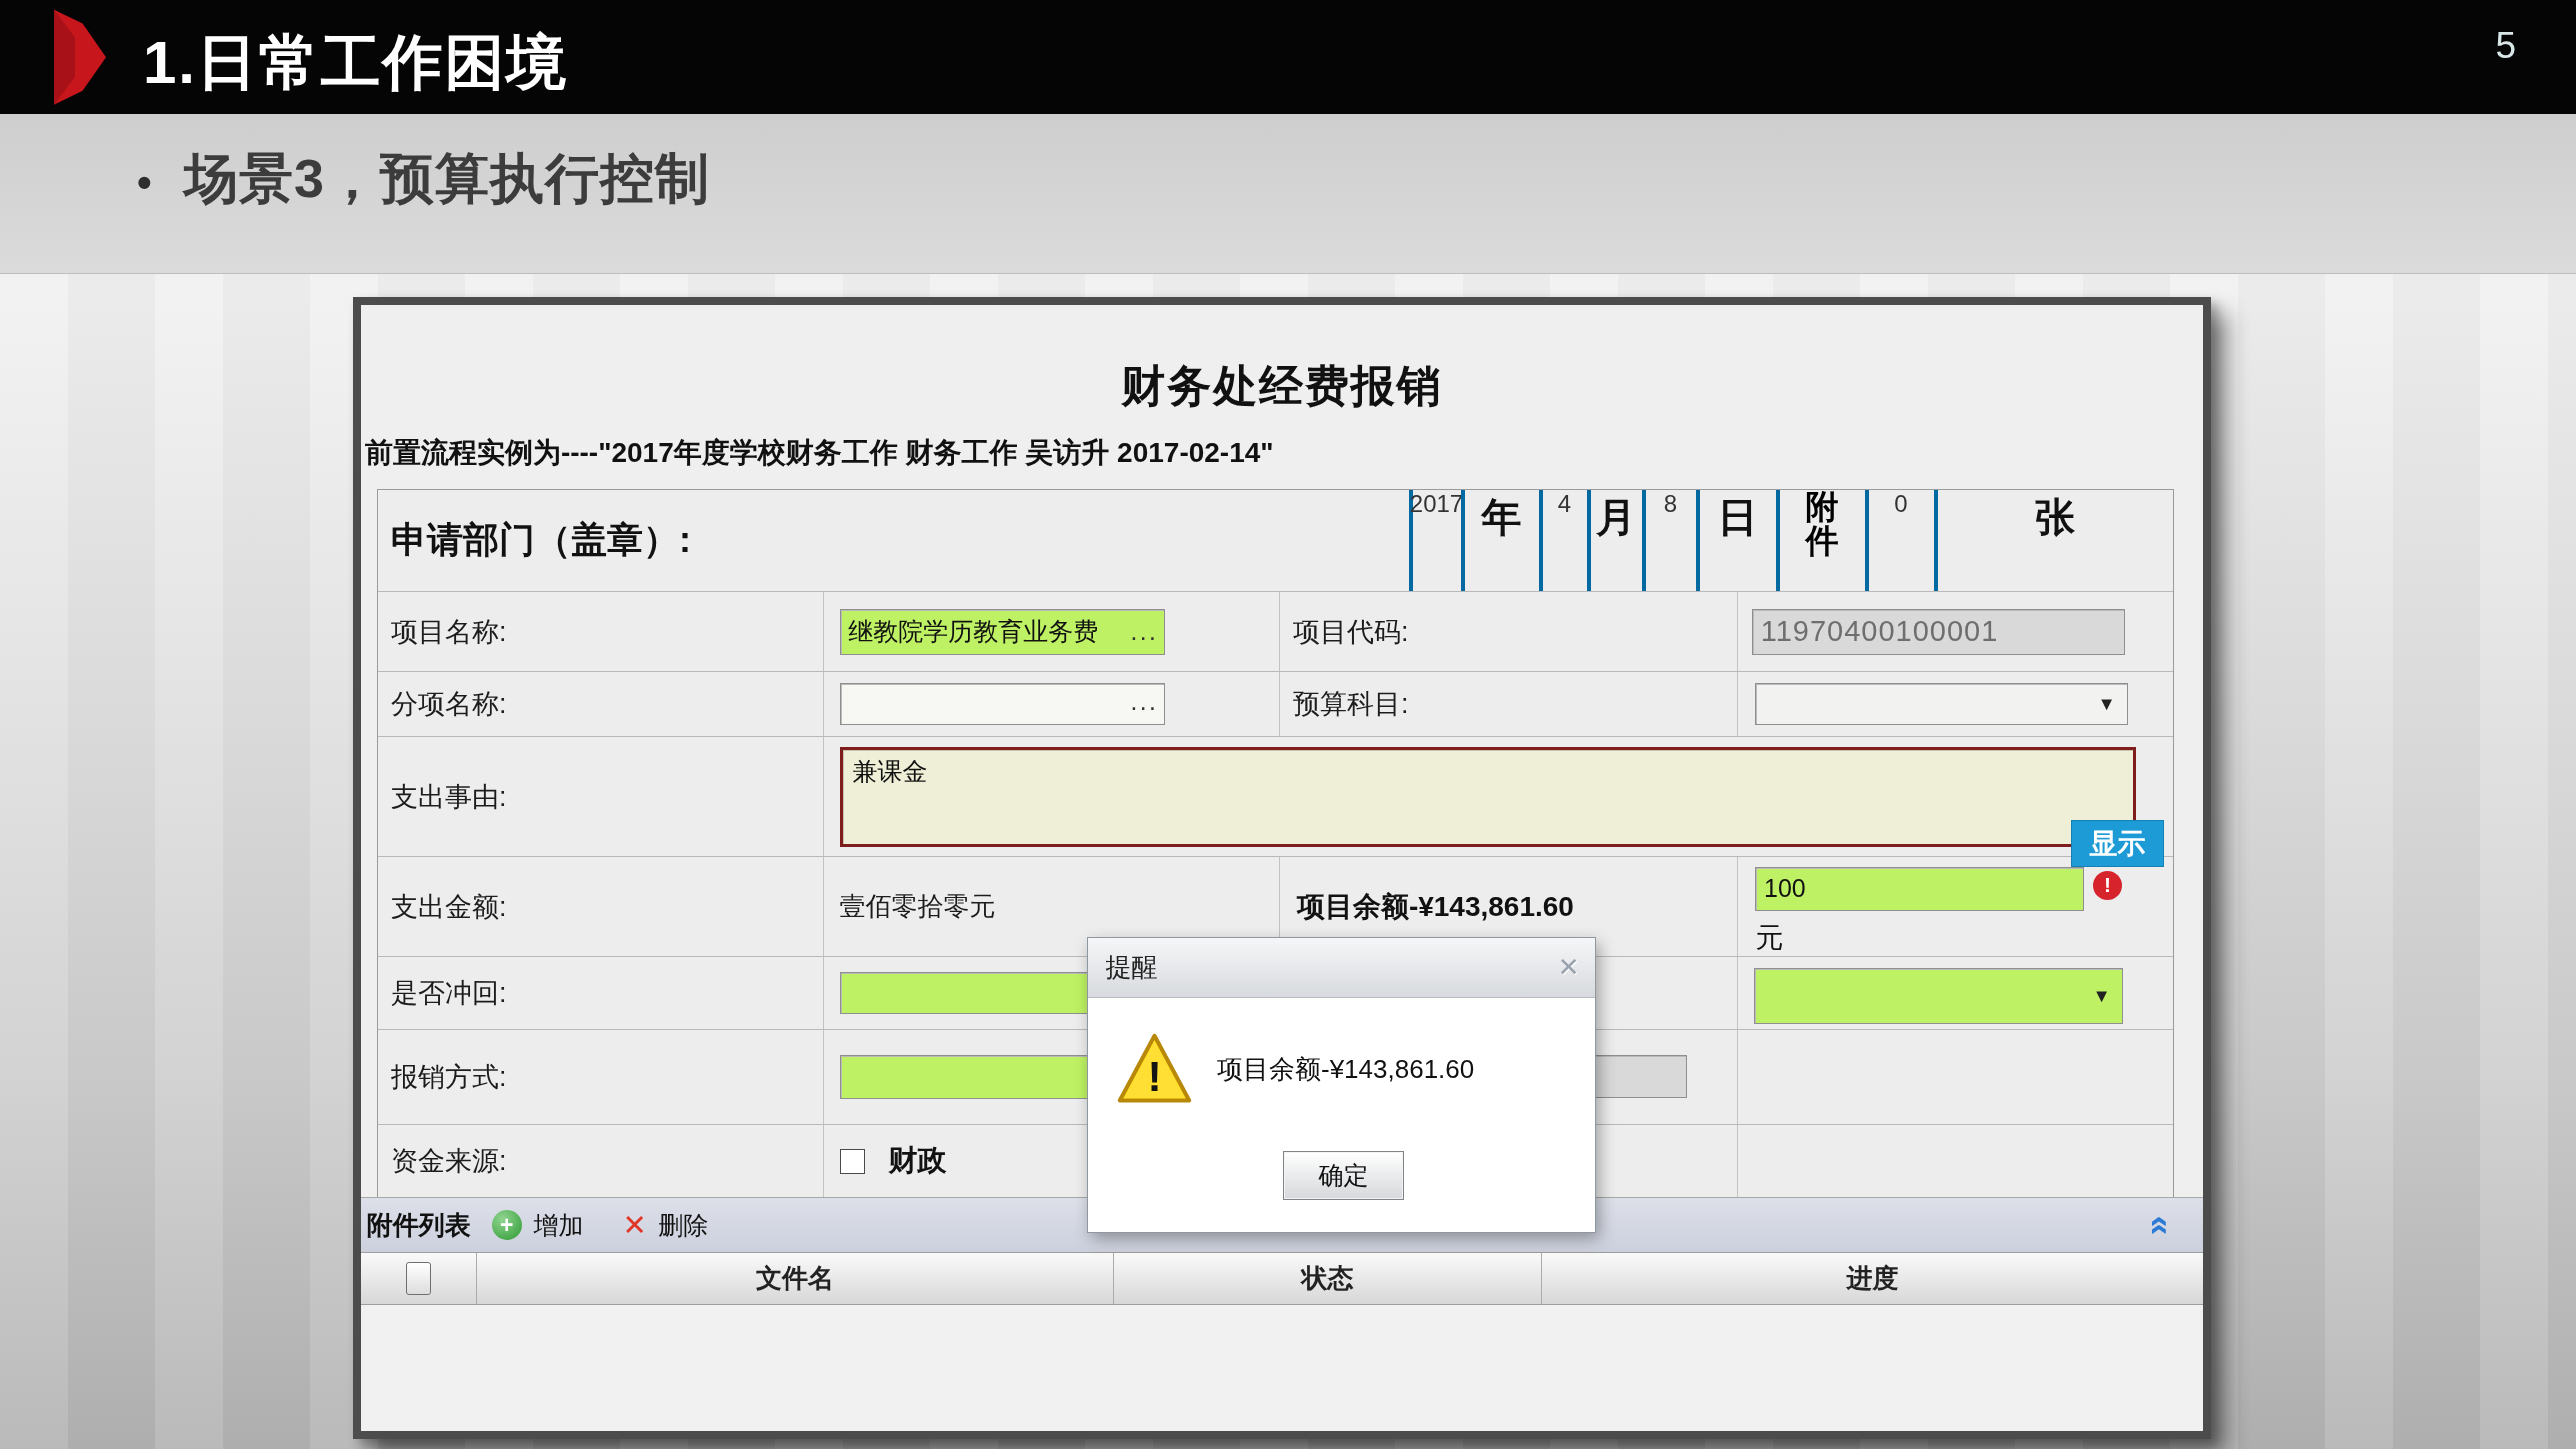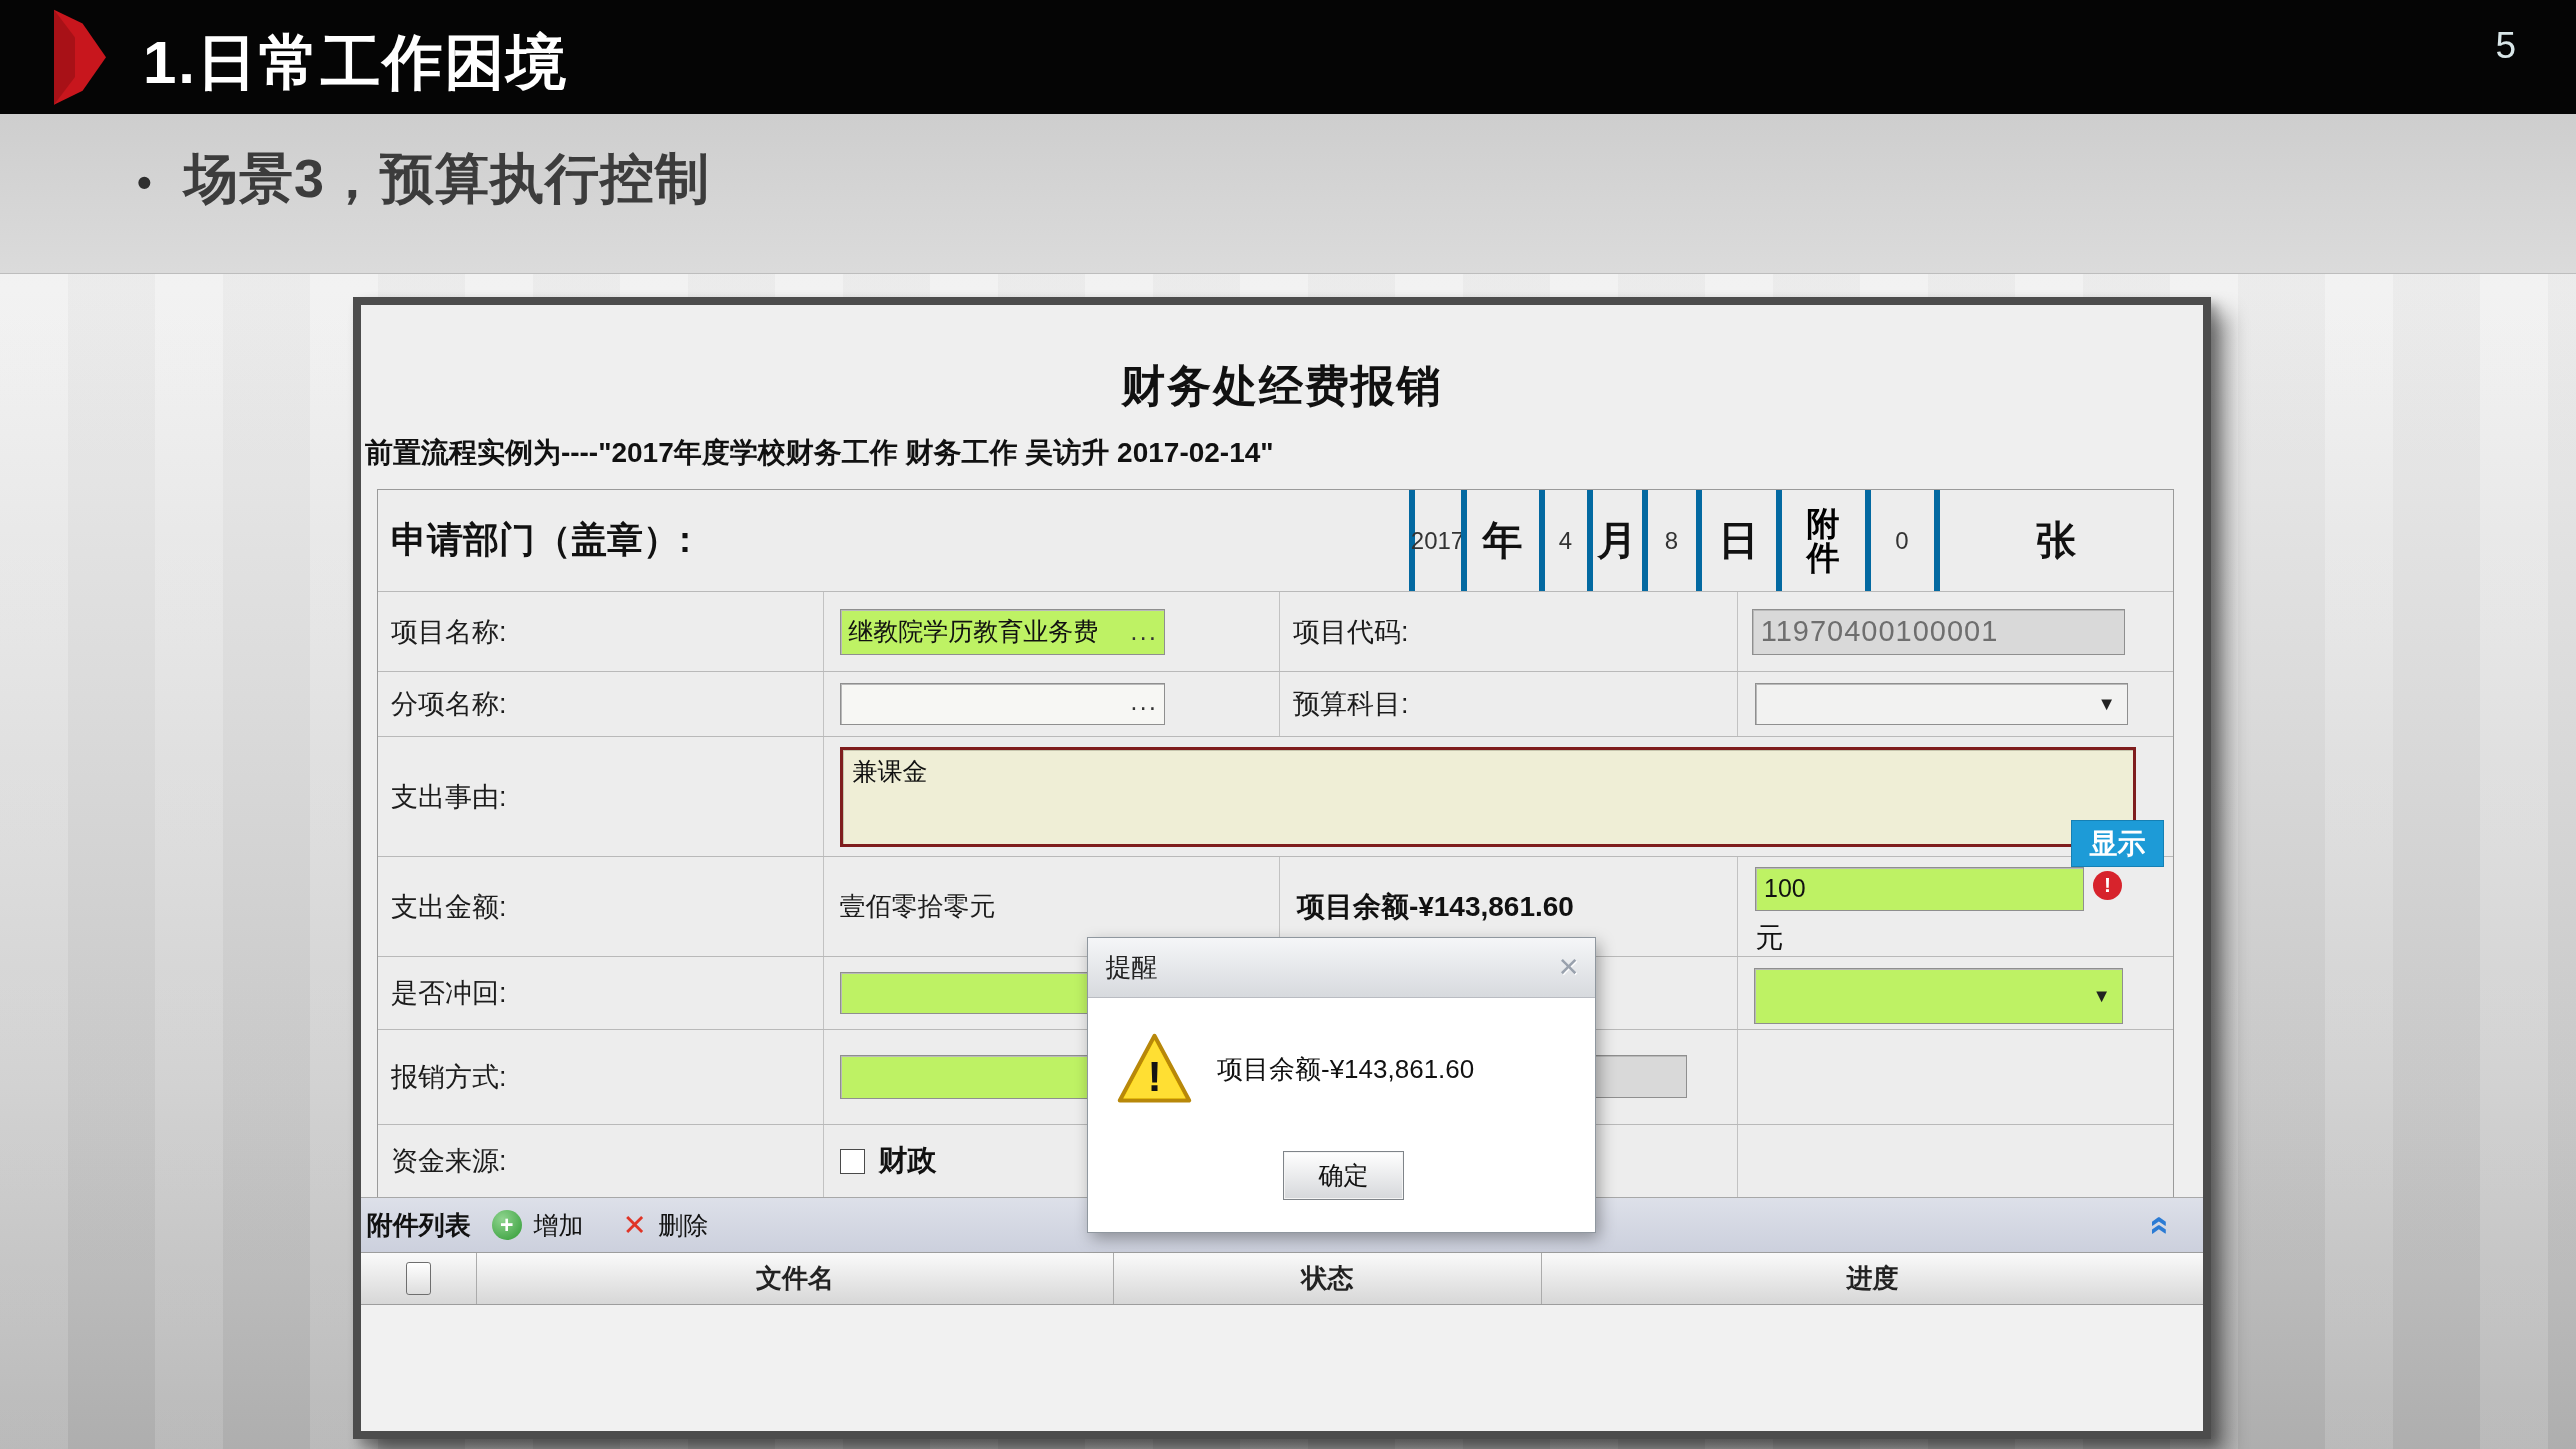--- a/index.html
+++ b/index.html
@@ -43,21 +43,21 @@
   .fcell { position:relative; border-left:1px solid #c2c2c2; display:flex; align-items:center; }
   .fcell:first-child { border-left:none; }
   .c1 { width:446px; } .c2 { width:456px; } .c3 { width:459px; } .c4 { width:436px; }
   .c234 { width:1350px; }
   .flabel { font-size:27px; color:#1c1c1c; padding-left:13.5px; }
 
   
   .row1 { height:101px; }
   .dept-label { font-size:36px; font-weight:bold; color:#111; padding-left:13.5px; }
   .r1-main { width:1031px; display:flex; align-items:center; }
-  .dcell { border-left:6px solid #0369a1; height:100%; display:flex; align-items:center; justify-content:center; }
+  .dcell { border-left:4px solid #0369a1; height:100%; display:flex; justify-content:center; }
   .dnum { font-size:24px; color:#333; }
   .dunit { font-size:40px; font-weight:bold; color:#111; }
   .w-y { width:52px; } .w-yu { width:78px; } .w-m { width:48px; } .w-mu { width:55px; }
   .w-d { width:54px; } .w-du { width:80px; } .w-att { width:89px; } .w-att0 { width:69px; } .w-attu { flex:1; }
   .attach-2line { width:39px; font-size:33px; font-weight:bold; line-height:1.02; text-align:center; word-break:break-all; }
 
   .row2 { height:80px; } .row3 { height:65px; } .row4 { height:120px; }
   .row5 { height:100px; } .row6 { height:73px; } .row7 { height:95px; } .row8 { height:73px; }
 
   
@@ -81,21 +81,21 @@
   .amount-cn { font-size:26px; color:#1c1c1c; padding-left:15.5px; }
   .balance { font-size:28px; font-weight:bold; color:#111; padding-left:17.4px; }
   .in-amt { position:absolute; left:17.4px; top:9.7px; width:329px; height:44px; }
   .err-badge { position:absolute; left:355px; top:13.5px; width:29px; height:29px; border-radius:50%;
     background:#d7232c; color:#fff; font-size:21px; font-weight:bold; display:flex; align-items:center; justify-content:center; }
   .amt-unit { position:absolute; left:17.4px; top:62px; font-size:28px; color:#111; }
   .in-rev { margin-left:15.5px; width:325px; height:42px; }
   .dd-rev { position:absolute; left:16.4px; top:10.6px; width:369px; height:56px; }
   .in-rmb { position:absolute; left:15.5px; top:25px; width:325px; height:44px; }
   .in-rmb-gray { position:absolute; left:241px; top:25px; width:166px; height:43px; }
-  .fund-wrap { display:flex; align-items:center; gap:14px; padding-left:15.5px; }
+  .fund-wrap { display:flex; align-items:center; gap:24px; padding-left:15.5px; }
   .fund-cb { width:25px; height:25px; border:1.9px solid #4a4a4a; background:#fff; }
   .fund-txt { font-size:29px; font-weight:bold; color:#111; }
 
   .show-btn { position:absolute; left:1710px; top:515px; width:93px; height:47px; z-index:30;
     background:#1d9bd7; border:1px solid #1580b4; color:#fff; font-size:28px; font-weight:bold;
     display:flex; align-items:center; justify-content:center; cursor:pointer; }
 
   
   .toolbar { position:absolute; left:0; top:892px; width:1842px; height:56px;
     background:linear-gradient(180deg,#dde0e9,#ccd0dd); border-top:1px solid #a8a8a8; border-bottom:1px solid #9d9d9d;

